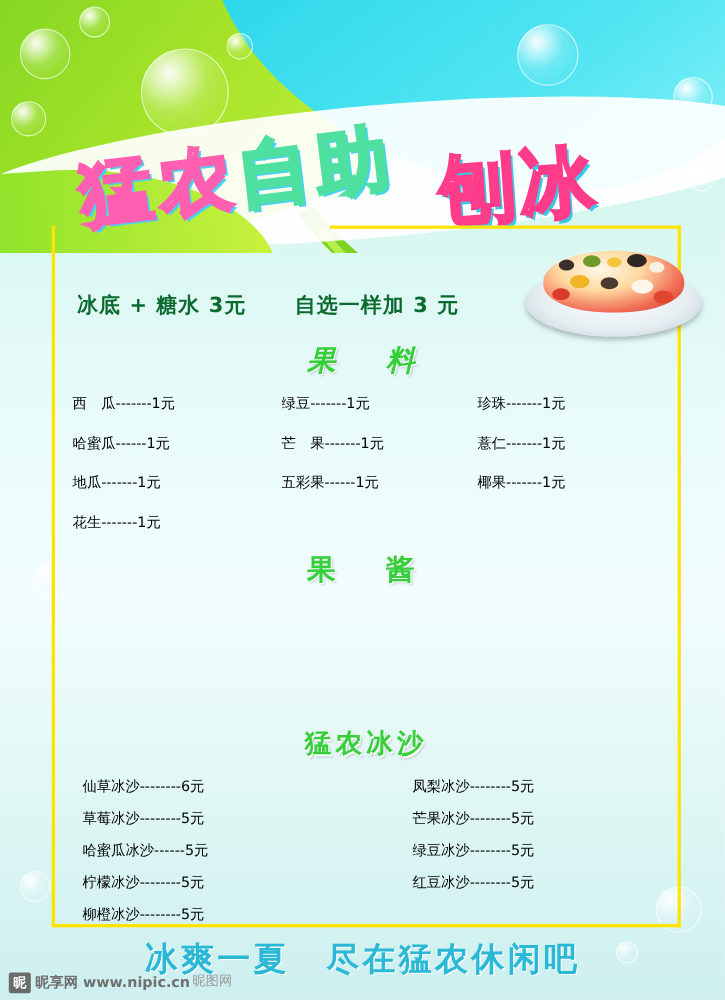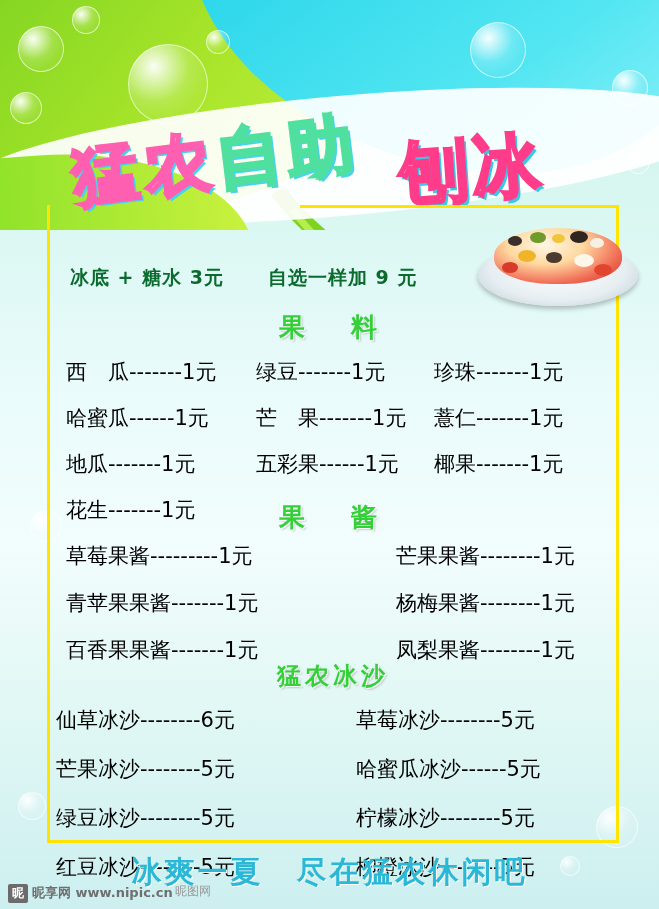--- a/index.html
+++ b/index.html
@@ -198,21 +198,21 @@
     position: absolute;
     width: 572px;
     left: 47px;
     text-align: center;
     font-size: 26px;
     font-weight: bold;
     color: #35cf3a;
     letter-spacing: 10px;
     text-shadow: 1px 1px 0 #ffffff, 2px 2px 2px rgba(0,0,0,.18);
   }
-  #fruit-title { top: 310px; }
+  #fruit-title { top: 310px; font-style: italic; }
   #jam-title   { top: 500px; }
   #ice-title   { top: 660px; font-size: 24px; letter-spacing: 4px; }
 
   
   .grid {
     position: absolute;
     display: grid;
     font-size: 15px;
     color: #111;
     letter-spacing: 0px;
@@ -224,26 +224,26 @@
     grid-template-columns: 190px 178px 170px;
     row-gap: 18px;
   }
   #jam-grid {
     top: 542px; left: 66px;
     width: 538px;
     grid-template-columns: 330px 208px;
     row-gap: 19px;
   }
   #ice-grid {
-    top: 706px; left: 56px;
+    top: 706px; left: 75px;
     width: 538px;
     grid-template-columns: 300px 238px;
-    row-gap: 21px;
-  }
-  .item { font-size: 21px; color: #000; }
+    row-gap: 11px;
+  }
+  .item { font-size: 13px; color: #000; }
 
   
   .footer-text {
     position: absolute;
     bottom: 16px; left: 0; width: 659px;
     text-align: center;
     font-size: 30px;
     font-weight: bold;
     color: #2bb8d6;
     letter-spacing: 3px;
@@ -312,21 +312,21 @@
     <div class="title-main">
       <span class="w1">猛农</span><span class="w2">自助</span>
     </div>
     <div class="title-sub">刨冰</div>
   </div>
 
   <div class="frame"></div>
   <div class="frame-top-right"></div>
 
   <div class="price-line">
-    <span>冰底 + 糖水 3元</span><span class="gap"></span><span>自选一样加 9 元</span>
+    <span>冰底 + 糖水 3元</span><span class="gap"></span><span>自选一样加 3 元</span>
   </div>
 
   <div class="dish">
     <div class="plate"></div>
     <div class="mound">
       <div class="sprinkle" style="left:14px; top:8px;  width:14px; height:10px; background:#3a2f2a;"></div>
       <div class="sprinkle" style="left:36px; top:4px;  width:16px; height:11px; background:#6f9b2d;"></div>
       <div class="sprinkle" style="left:58px; top:6px;  width:13px; height:9px;  background:#f2c63a;"></div>
       <div class="sprinkle" style="left:76px; top:3px;  width:18px; height:12px; background:#2f2622;"></div>
       <div class="sprinkle" style="left:96px; top:10px; width:14px; height:10px; background:#f7f1e4;"></div>
@@ -346,32 +346,25 @@
     <div class="item">哈蜜瓜------1元</div>
     <div class="item">芒　果-------1元</div>
     <div class="item">薏仁-------1元</div>
     <div class="item">地瓜-------1元</div>
     <div class="item">五彩果------1元</div>
     <div class="item">椰果-------1元</div>
     <div class="item">花生-------1元</div>
   </div>
 
   <div class="sect-title" id="jam-title">果　酱</div>
-  <div class="grid" id="jam-grid">
-    <div class="item">草莓果酱---------1元</div>
-    <div class="item">芒果果酱--------1元</div>
-    <div class="item">青苹果果酱-------1元</div>
-    <div class="item">杨梅果酱--------1元</div>
-    <div class="item">百香果果酱-------1元</div>
-    <div class="item">凤梨果酱--------1元</div>
-  </div>
 
   <div class="sect-title" id="ice-title">猛农冰沙</div>
   <div class="grid" id="ice-grid">
     <div class="item">仙草冰沙--------6元</div>
+    <div class="item">凤梨冰沙--------5元</div>
     <div class="item">草莓冰沙--------5元</div>
     <div class="item">芒果冰沙--------5元</div>
     <div class="item">哈蜜瓜冰沙------5元</div>
     <div class="item">绿豆冰沙--------5元</div>
     <div class="item">柠檬冰沙--------5元</div>
     <div class="item">红豆冰沙--------5元</div>
     <div class="item">柳橙冰沙--------5元</div>
   </div>
 
   <div class="footer-text">冰爽一夏　尽在猛农休闲吧</div>

